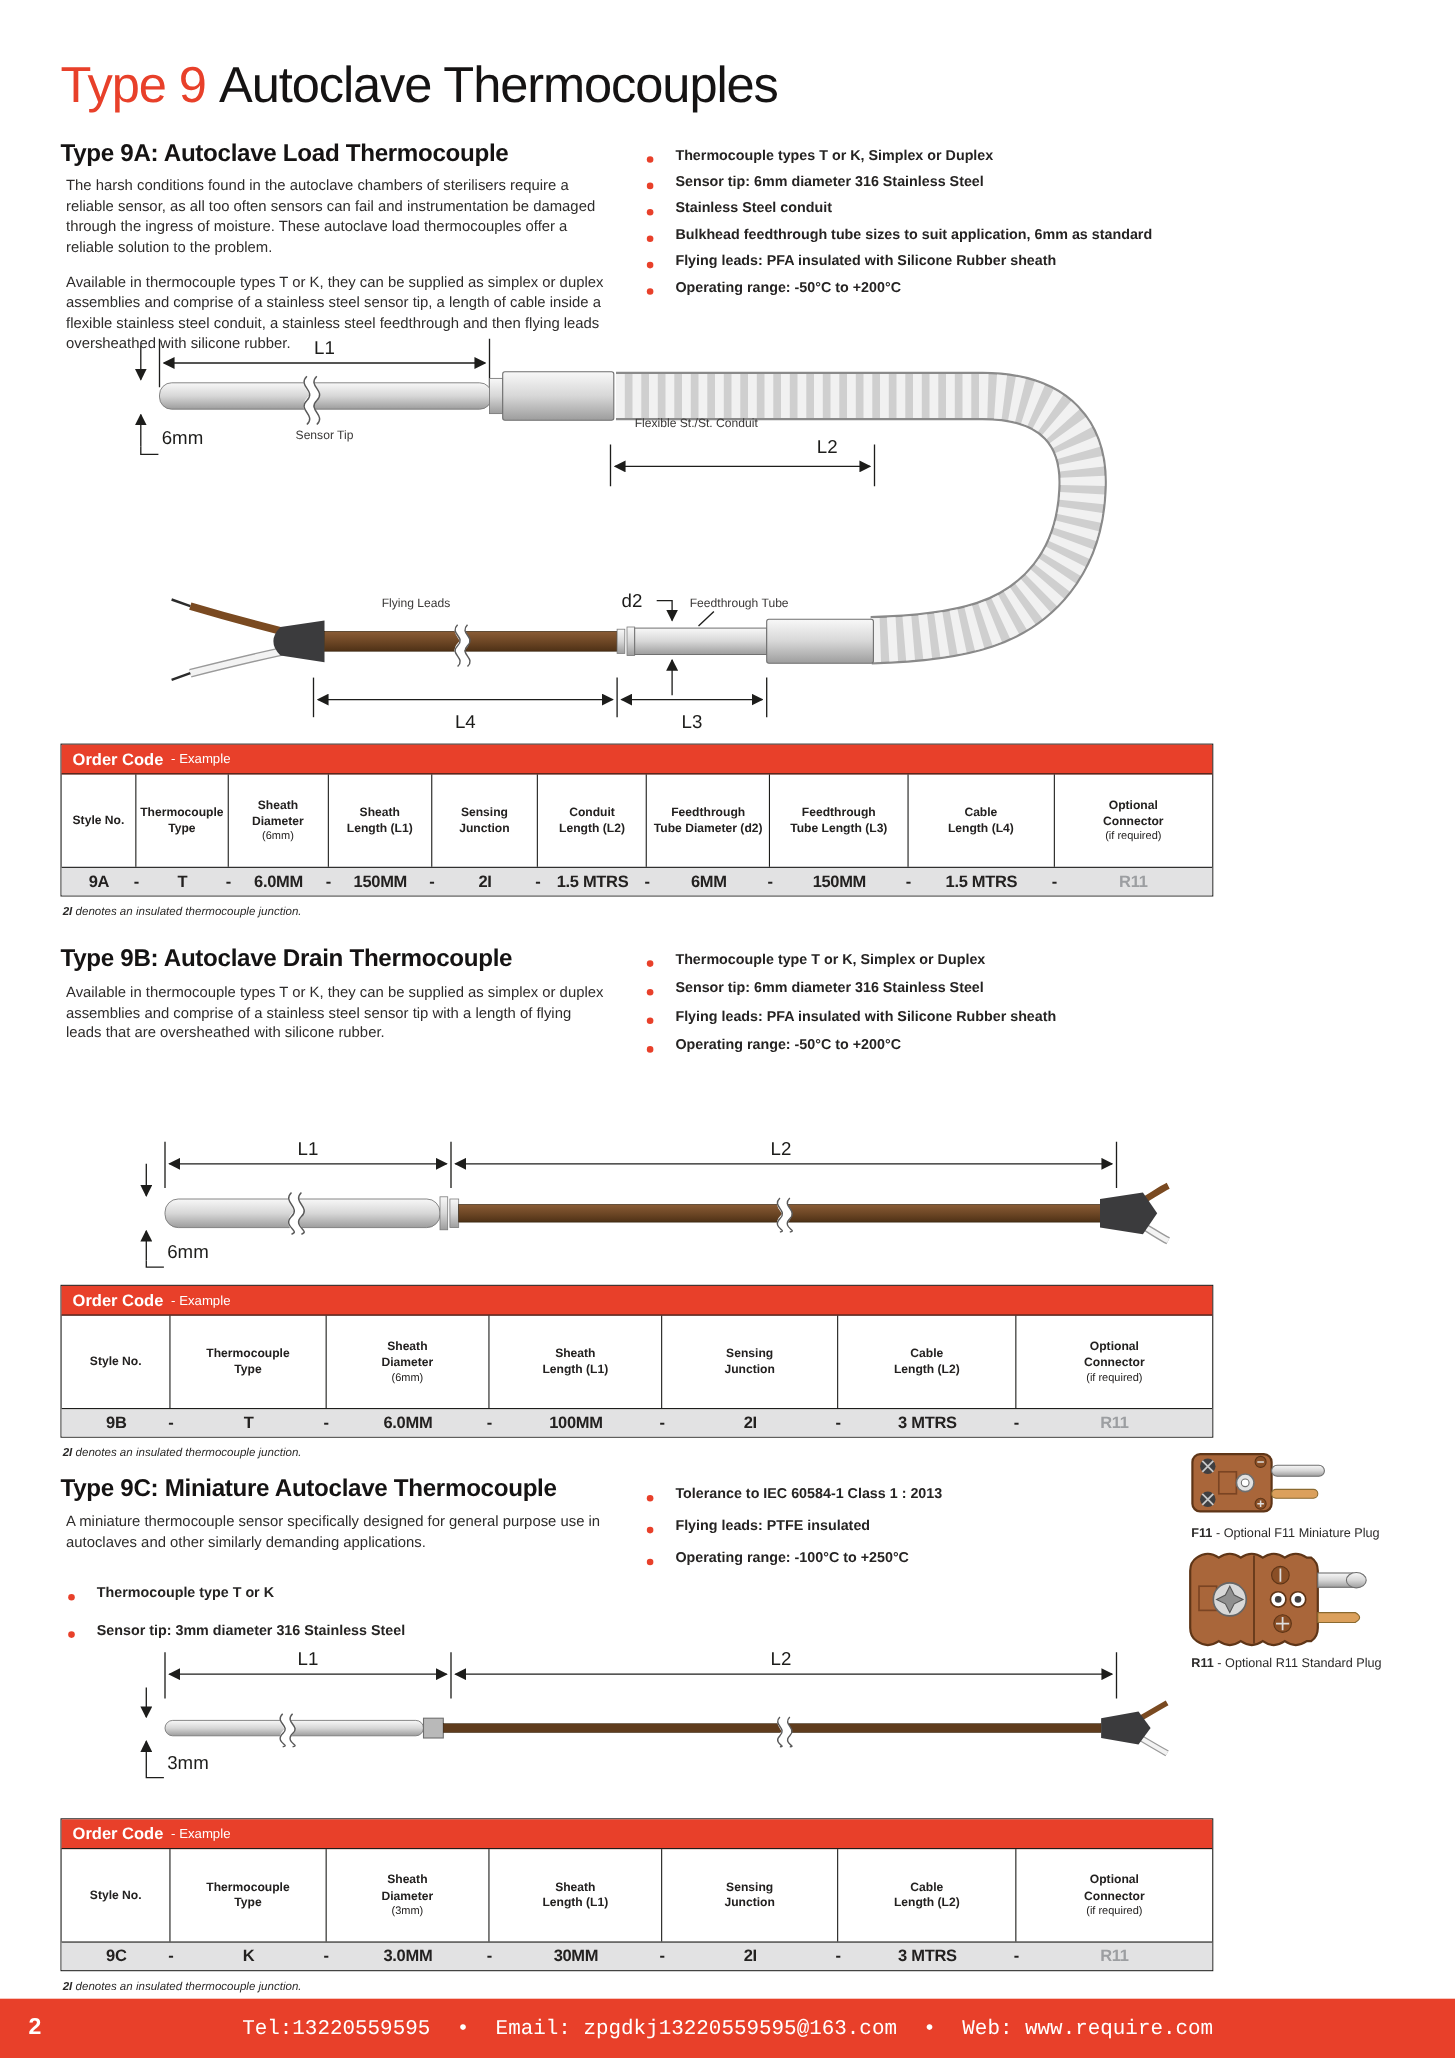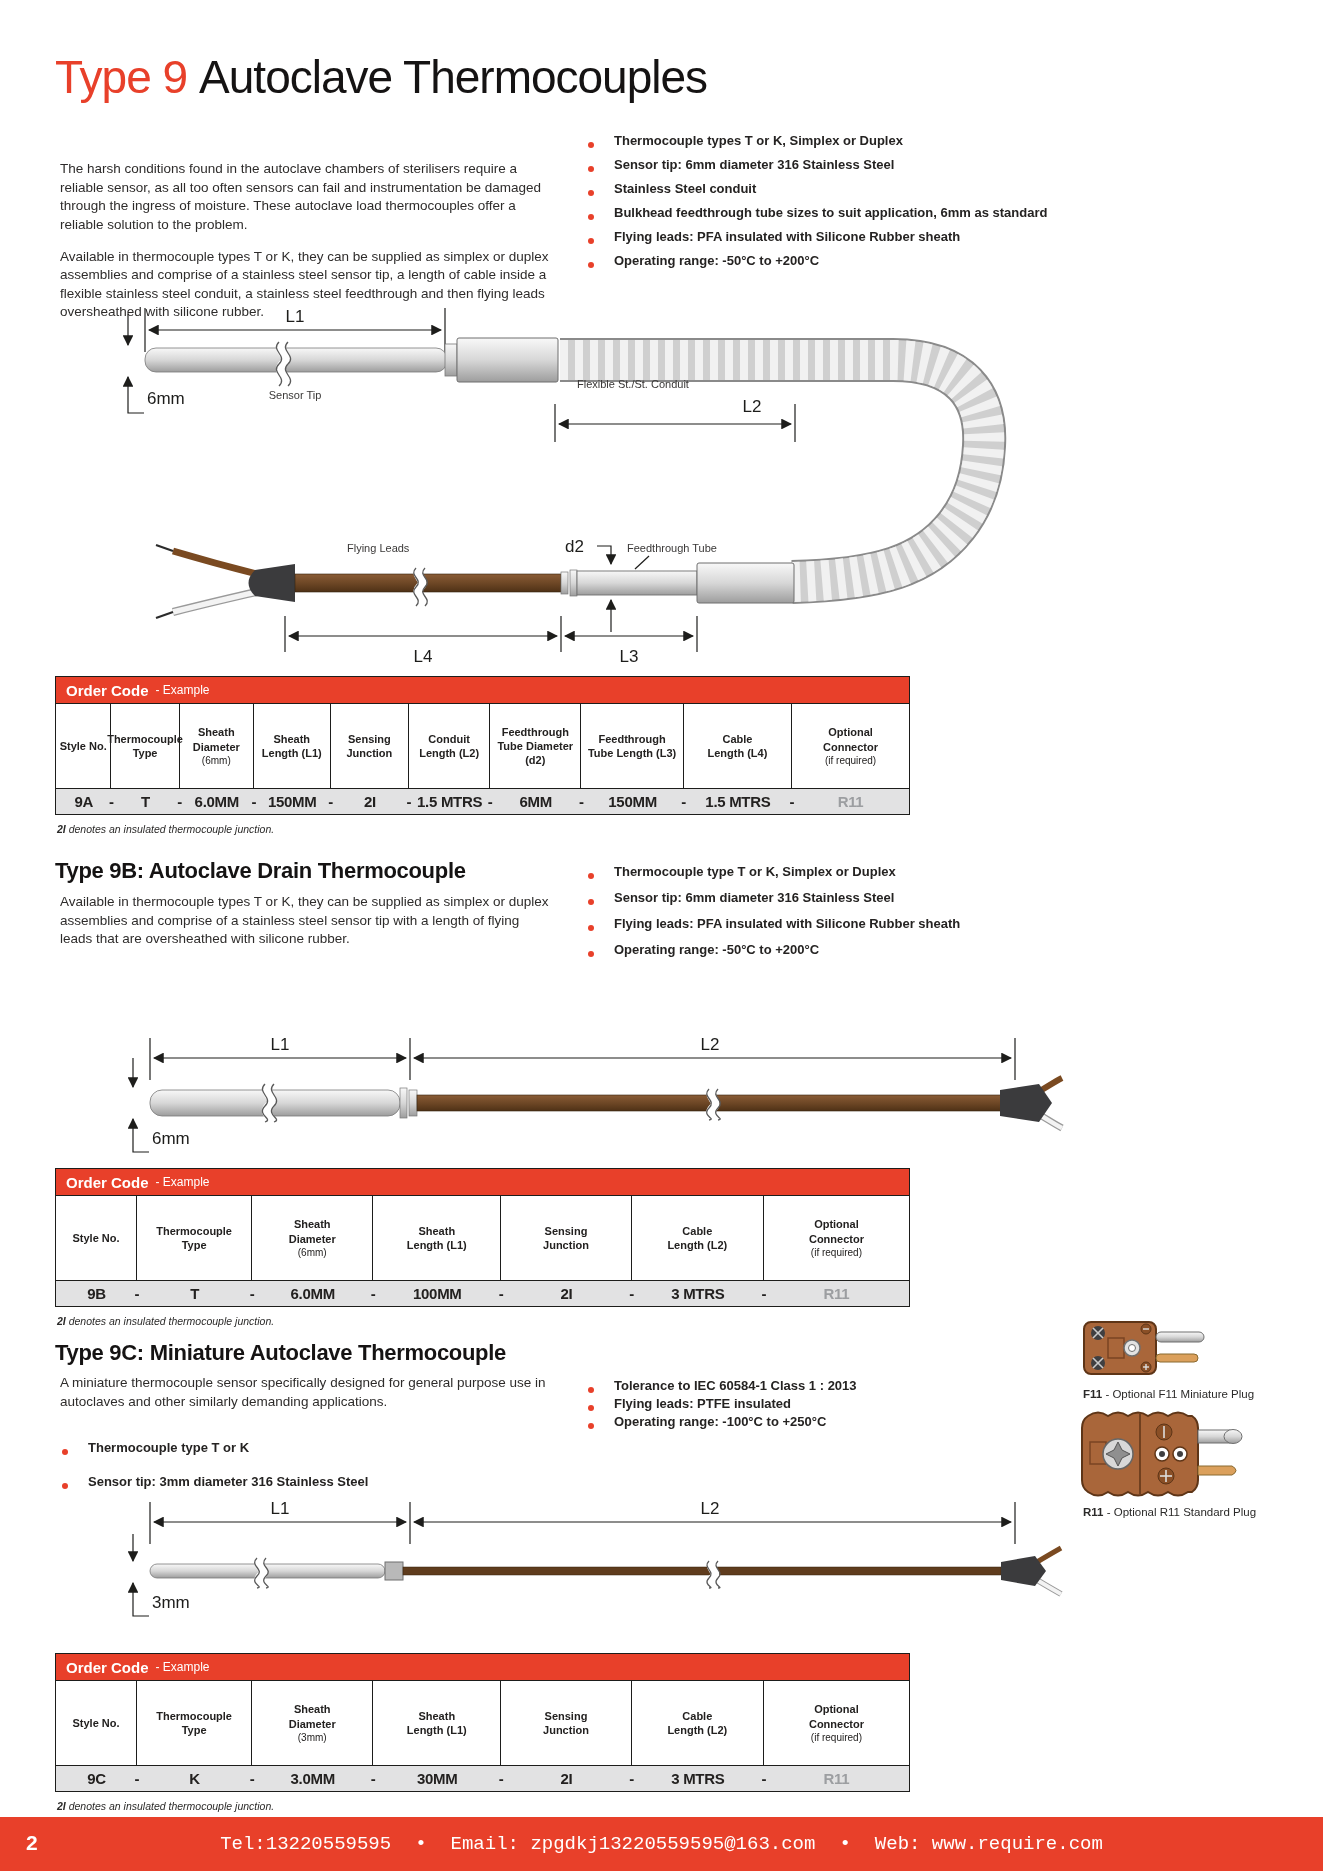--- a/index.html
+++ b/index.html
@@ -23,21 +23,21 @@
   .dot{width:6px; height:6px; border-radius:50%; background:var(--accent); flex:0 0 6px; margin:5px 20px 0 0;}
   .btxt{font-size:13px; font-weight:bold; color:#252322; line-height:15px;}
 
   .dg{position:absolute;}
   .dim{stroke:var(--ink); stroke-width:1.2; fill:none;}
   .dimL{font-family:"Liberation Sans",sans-serif; font-size:17px; fill:var(--ink);}
   .lbl{font-family:"Liberation Sans",sans-serif; font-size:11px; fill:#3a3837;}
   .brk{fill:none; stroke:#5a5a5a; stroke-width:1.3;}
   .brkw{fill:none; stroke:#fff; stroke-width:9;}
 
-  .order{position:absolute; width:855px; border:1px solid var(--ink); background:#fff;}
+  .order{position:absolute; width:1048px; border:1px solid var(--ink); background:#fff;}
   .obar{height:27px; background:var(--accent); display:flex; align-items:center; padding-left:10px; border-bottom:1px solid var(--ink);}
   .obar-t{color:#fff; font-weight:bold; font-size:15px; margin-right:7px;}
   .obar-s{color:#fff; font-size:12px;}
   .t-head{display:flex; height:84px;}
   .t-hcell{display:flex; flex-direction:column; align-items:center; justify-content:center; border-right:1px solid var(--ink); text-align:center; padding:2px;}
   .t-hcell:last-child{border-right:none;}
   .t-hcell div{font-size:11px; font-weight:bold; color:#232120; line-height:1.3;}
   .t-hcell div.sub{font-size:10px; font-weight:normal;}
   .t-vals{display:flex; height:26px; background:var(--rowbg); border-top:1px solid var(--ink);}
   .t-vcell{position:relative; display:flex; align-items:center; justify-content:center;}
@@ -56,20 +56,21 @@
 </style>
 </head>
 <body>
 
 <div class="page">
 
   <div class="title">
     <span class="accent">Type 9</span><span class="rest">Autoclave Thermocouples</span>
   </div>
 
+  <div class="sec-head" style="left:55px; top:126px;">Type 9A: Autoclave Load Thermocouple</div>
   <div class="paras" style="left:57px; top:160px;">
       <p class="par">The harsh conditions found in the autoclave chambers of sterilisers require a reliable sensor, as all too often sensors can fail and instrumentation be damaged through the ingress of moisture. These autoclave load thermocouples offer a reliable solution to the problem.</p>
       <p class="par">Available in thermocouple types T or K, they can be supplied as simplex or duplex assemblies and comprise of a stainless steel sensor tip, a length of cable inside a flexible stainless steel conduit, a stainless steel feedthrough and then flying leads oversheathed with silicone rubber.</p>
     </div>
   <div class="bullets" style="left:588px; top:133px; width:460px; gap:9px;">
       <div class="bullet">
         <span class="dot"></span>
         <span class="btxt">Thermocouple types T or K, Simplex or Duplex</span>
       </div>
       <div class="bullet">
@@ -406,21 +407,21 @@
   <div class="bullets" style="left:62px; top:1440px; width:470px; gap:19px;">
       <div class="bullet">
         <span class="dot"></span>
         <span class="btxt">Thermocouple type T or K</span>
       </div>
       <div class="bullet">
         <span class="dot"></span>
         <span class="btxt">Sensor tip: 3mm diameter 316 Stainless Steel</span>
       </div>
     </div>
-  <div class="bullets" style="left:588px; top:1378px; width:430px; gap:3px;">
+  <div class="bullets" style="left:588px; top:1350px; width:430px; gap:14px;">
       <div class="bullet">
         <span class="dot"></span>
         <span class="btxt">Tolerance to IEC 60584-1 Class 1 : 2013</span>
       </div>
       <div class="bullet">
         <span class="dot"></span>
         <span class="btxt">Flying leads: PTFE insulated</span>
       </div>
       <div class="bullet">
         <span class="dot"></span>

